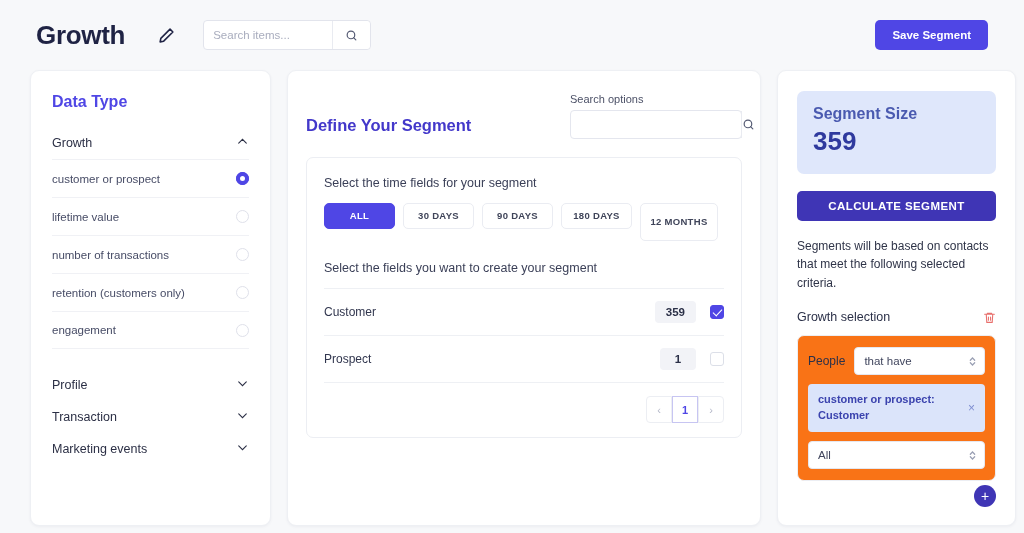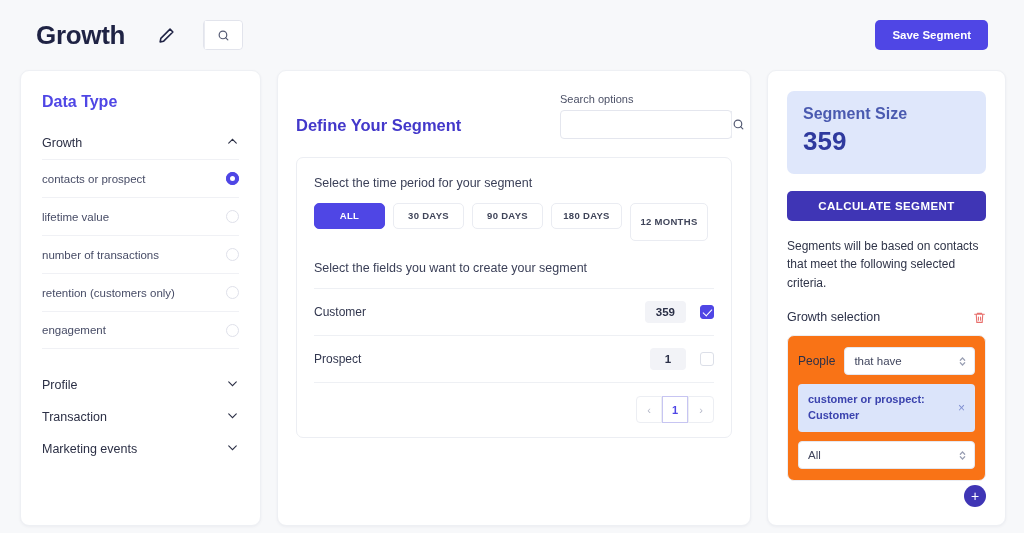--- a/index.html
+++ b/index.html
@@ -69,21 +69,21 @@
     font-weight:bold;
     font-family:"Liberation Sans", sans-serif;
     padding:9px 17px;
     cursor:pointer;
   }
 
   
   .board {
     display:flex;
     gap:16px;
-    padding:0 20px;
+    padding:0 30px;
     align-items:flex-start;
   }
   .panel {
     background:#fff;
     border:1px solid #eef0f4;
     border-radius:9px;
     box-shadow:0 1px 3px rgba(30,34,70,.05);
   }
 
   
@@ -423,20 +423,21 @@
 <div class="header">
   <div class="brand">Growth</div>
 
   <div class="pencil-btn">
     <svg width="17" height="17" viewBox="0 0 24 24" fill="none" stroke="#1f2344" stroke-width="2.2" stroke-linecap="round" stroke-linejoin="round">
       <path d="M17 3l4 4L8 20l-5 1 1-5z"></path>
     </svg>
   </div>
 
   <div class="search-wrap">
+    <input placeholder="Search items..." style="">
     <div class="search-btn">
       <svg width="13" height="13" viewBox="0 0 24 24" fill="none" stroke="#555b74" stroke-width="2.2" stroke-linecap="round">
         <circle cx="11" cy="11" r="7"></circle>
           <path d="M20 20l-4.2-4.2"></path>
       </svg>
     </div>
   </div>
 
   <div class="spacer"></div>
 
@@ -451,21 +452,21 @@
     <div class="group-head">
       <span>Growth</span>
       <span>
         <svg width="13" height="13" viewBox="0 0 24 24" fill="none" stroke="#2b2f45" stroke-width="2" stroke-linecap="round">
             <path d="M5 15l7-7 7 7"></path>
           </svg>
       </span>
     </div>
 
     <div class="opt-row">
-      <span>contacts or prospect</span>
+      <span>customer or prospect</span>
       <span class="radio on"></span>
     </div>
     <div class="opt-row">
       <span>lifetime value</span>
       <span class="radio"></span>
     </div>
     <div class="opt-row">
       <span>number of transactions</span>
       <span class="radio"></span>
     </div>
@@ -515,21 +516,21 @@
             <svg width="13" height="13" viewBox="0 0 24 24" fill="none" stroke="#555b74" stroke-width="2.2" stroke-linecap="round">
               <circle cx="11" cy="11" r="7"></circle>
                 <path d="M20 20l-4.2-4.2"></path>
             </svg>
           </div>
         </div>
       </div>
     </div>
 
     <div class="fields-card">
-      <div class="sub-label">Select the time period for your segment</div>
+      <div class="sub-label">Select the time fields for your segment</div>
       <div class="period-row">
         <button class="period-btn active">ALL</button>
         <button class="period-btn">30 DAYS</button>
         <button class="period-btn">90 DAYS</button>
         <button class="period-btn">180 DAYS</button>
         <button class="period-btn wrap">12 MONTHS</button>
       </div>
 
       <div class="sub-label">Select the fields you want to create your segment</div>
 

